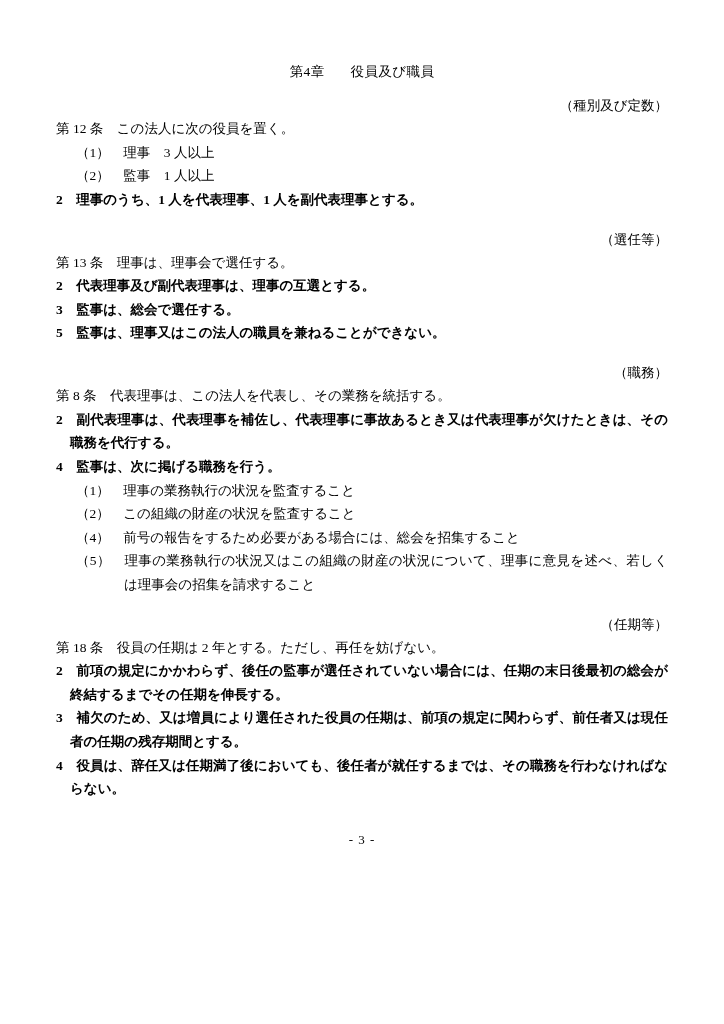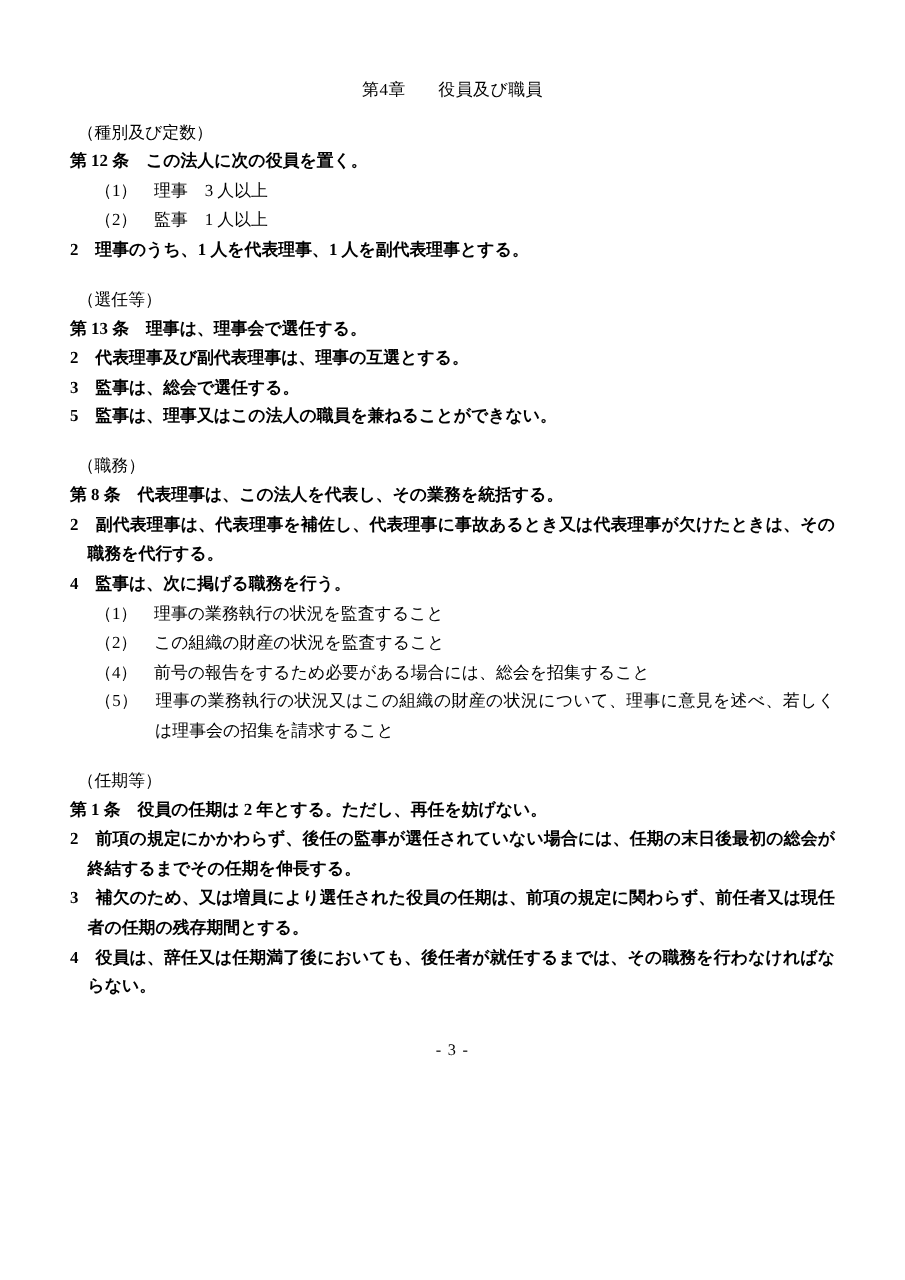--- a/index.html
+++ b/index.html
@@ -32,32 +32,32 @@
   }
   .chapter-title .gap {
     display: inline-block;
     width: 26px;
   }
   .section-heading {
     font-size: 13.5px;
     line-height: 1.55;
     margin: 0;
     padding-left: 6px;
+    text-align: right;
   }
   .para {
     font-size: 13.5px;
     line-height: 1.75;
     margin: 0;
     text-align: justify;
     text-justify: inter-ideograph;
   }
   .para.lv0 {
     padding-left: 0px;
     text-indent: 0;
-    font-weight: bold;
   }
   
   .para.hang1 {
     padding-left: 14px;
     text-indent: -14px;
     font-weight: bold;
   }
   .para.item {
     padding-left: 44px;
     text-indent: -24px;
@@ -102,20 +102,20 @@
       <div class="section-heading">（職務）</div>
       <div class="para lv0">第 8 条　代表理事は、この法人を代表し、その業務を統括する。</div>
       <div class="para hang1">2　副代表理事は、代表理事を補佐し、代表理事に事故あるとき又は代表理事が欠けたときは、その職務を代行する。</div>
       <div class="para hang1">4　監事は、次に掲げる職務を行う。</div>
       <div class="para item">（1）　理事の業務執行の状況を監査すること</div>
       <div class="para item">（2）　この組織の財産の状況を監査すること</div>
       <div class="para item">（4）　前号の報告をするため必要がある場合には、総会を招集すること</div>
       <div class="para item-deep">（5）　理事の業務執行の状況又はこの組織の財産の状況について、理事に意見を述べ、若しくは理事会の招集を請求すること</div>
       <div class="spacer-md"></div>
       <div class="section-heading">（任期等）</div>
-      <div class="para lv0">第 1 条　役員の任期は 2 年とする。ただし、再任を妨げない。</div>
+      <div class="para lv0">第 18 条　役員の任期は 2 年とする。ただし、再任を妨げない。</div>
       <div class="para hang1">2　前項の規定にかかわらず、後任の監事が選任されていない場合には、任期の末日後最初の総会が終結するまでその任期を伸長する。</div>
       <div class="para hang1">3　補欠のため、又は増員により選任された役員の任期は、前項の規定に関わらず、前任者又は現任者の任期の残存期間とする。</div>
       <div class="para hang1">4　役員は、辞任又は任期満了後においても、後任者が就任するまでは、その職務を行わなければならない。</div>
     </div>
 
   <div class="footer">- 3 -</div>
 </div>
 
 </body></html>

